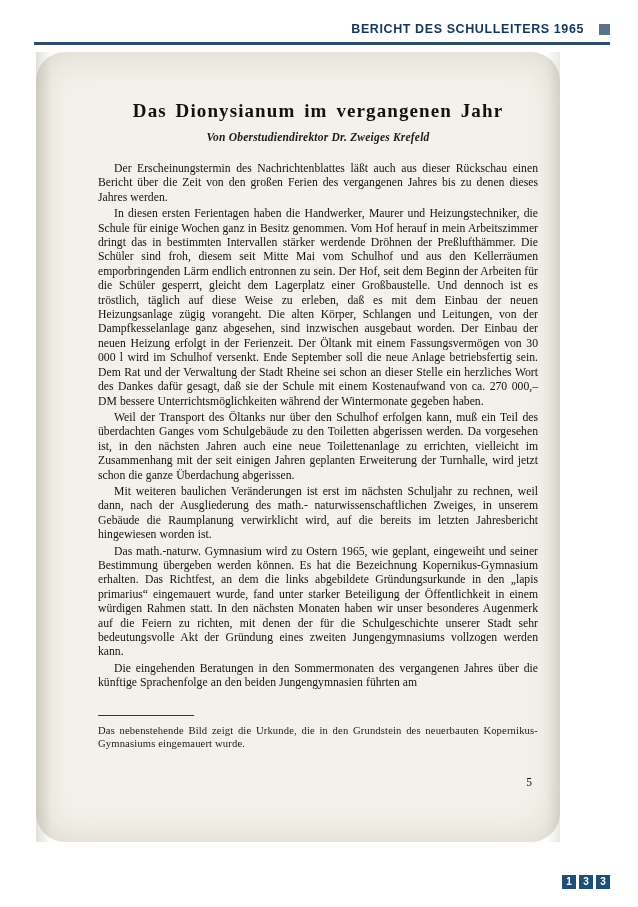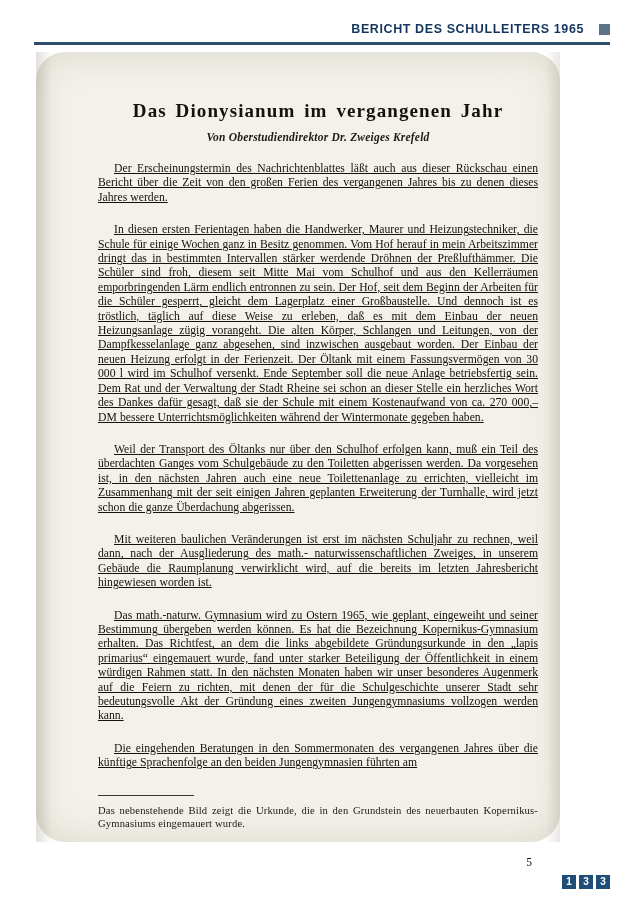--- a/index.html
+++ b/index.html
@@ -116,23 +116,22 @@
   p.body {
     margin: 0;
     font-size: 11.7px;
     line-height: 14.4px;
     text-align: justify;
     text-indent: 16px;
     color: #14120e;
     word-spacing: 0.2px;
     -webkit-hyphens: none;
     hyphens: none;
-    text-decoration: underline;
-  }
-  p.body + p.body { margin-top: 18px; }
+  }
+  p.body + p.body { margin-top: 2px; }
 
   .footnote-rule {
     margin-top: 24px;
     width: 96px;
     height: 1px;
     background: #3a352c;
   }
   .footnote {
     margin: 8px 0 0 0;
     font-size: 10.6px;

